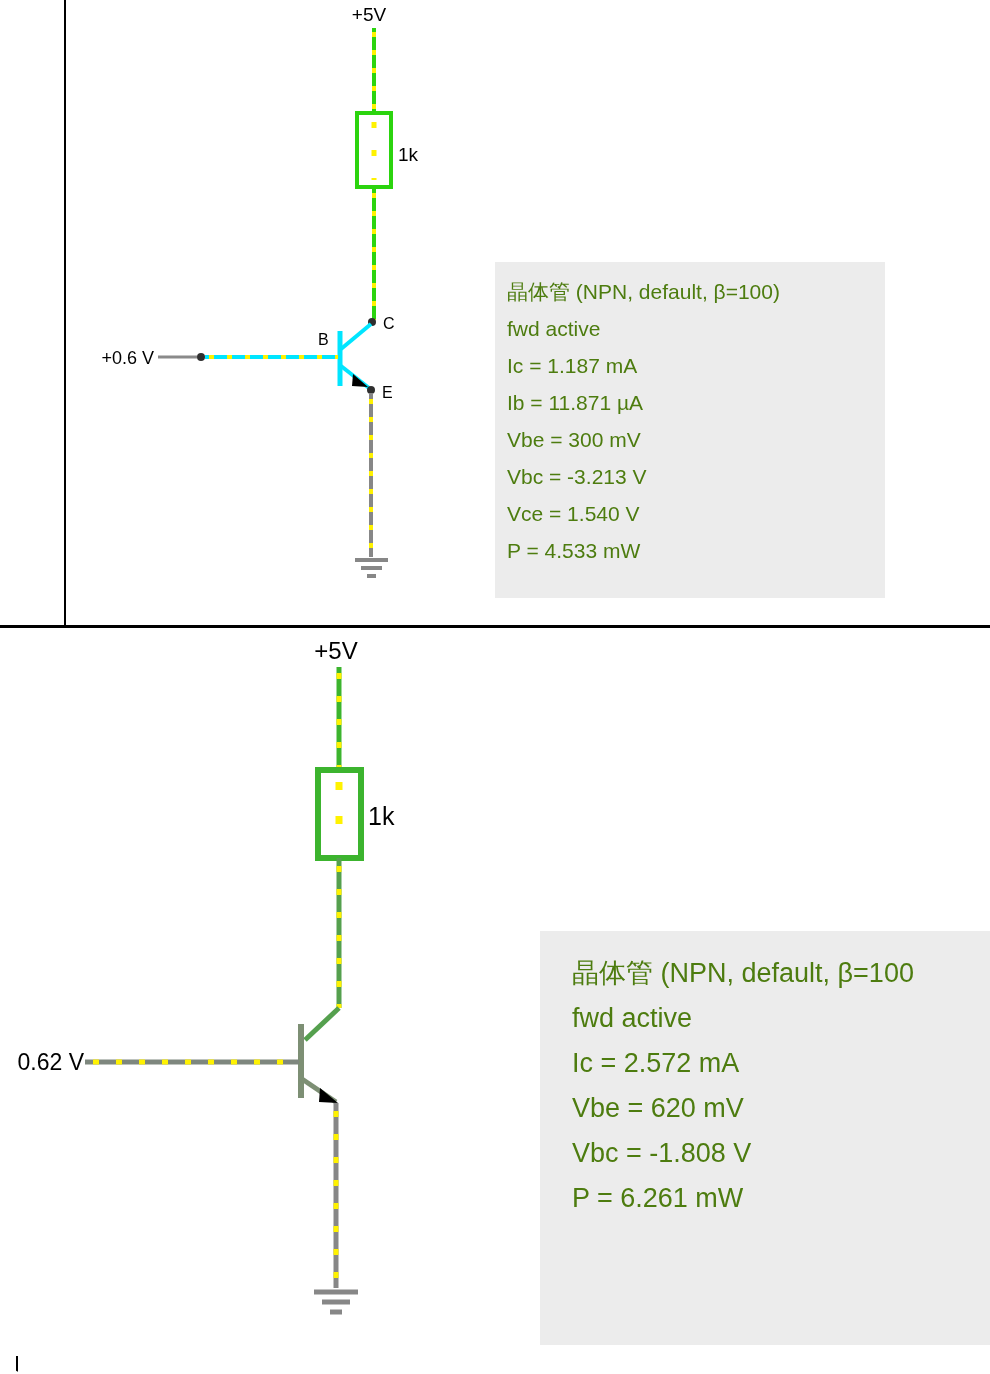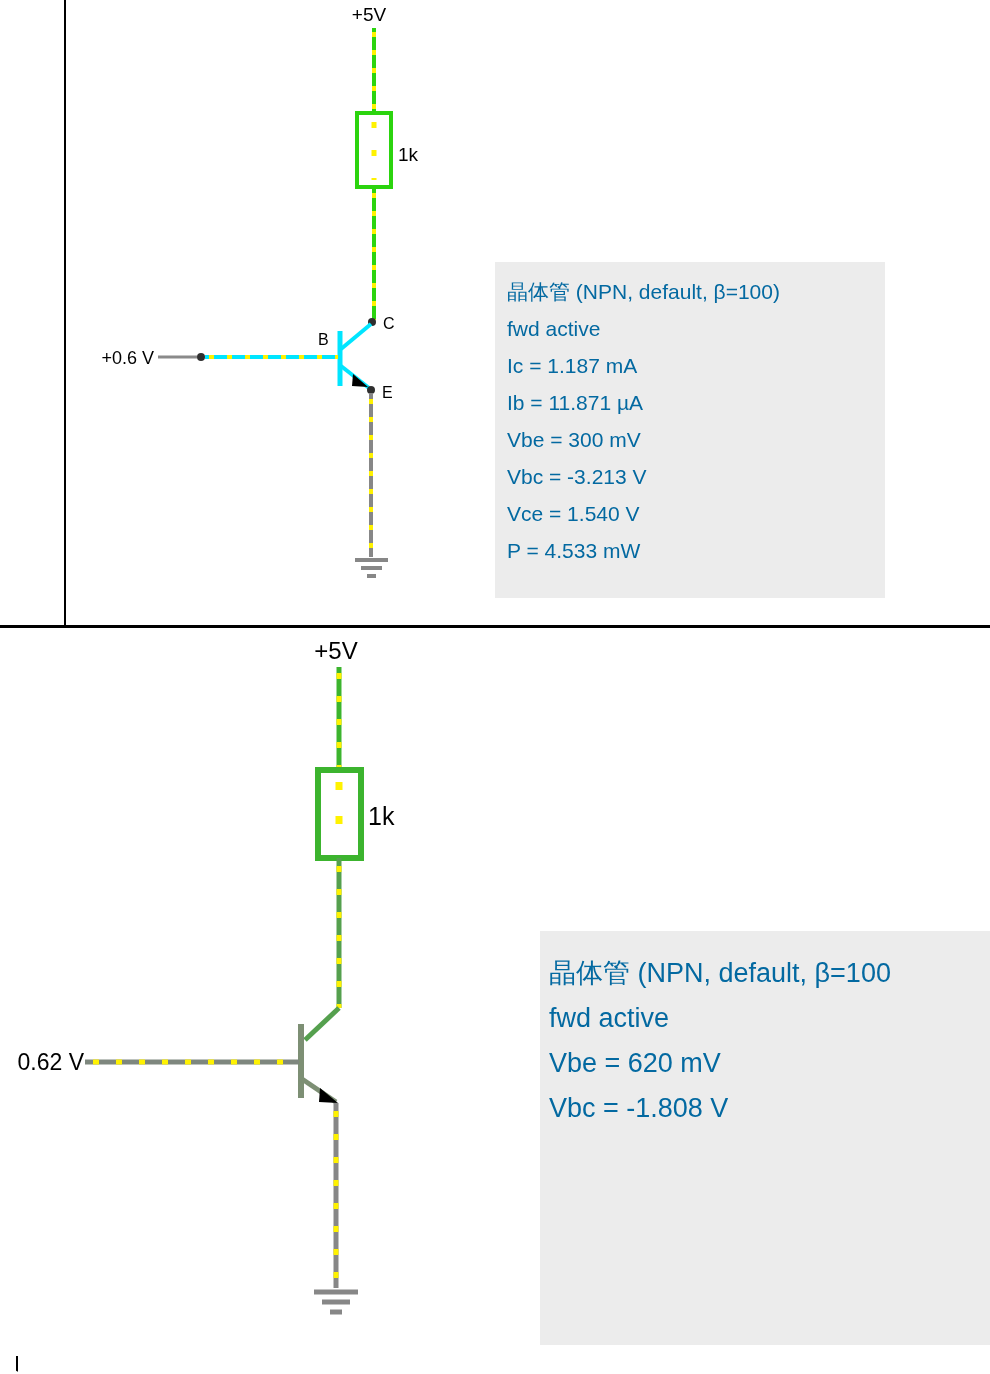--- a/index.html
+++ b/index.html
@@ -15,33 +15,33 @@
   .v-line-top { left:64px; top:0; width:2px; height:627px; }
   .h-line { left:0; top:625px; width:990px; height:3px; }
   .v-line-bottom { left:16px; top:1356px; width:2px; height:18px; }
 
   svg.circuit { position:absolute; left:0; top:0; }
   svg text { font-family:"Liberation Sans","DejaVu Sans",sans-serif; fill:#000; }
 
   .info {
     position:absolute;
     background:#ececec;
-    color:#0369a1;
+    color:#4d7c0f;
     white-space:nowrap;
     box-sizing:border-box;
     overflow:visible;
   }
   .info.top {
     left:495px; top:262px; width:390px; height:336px;
     padding:11px 12px;
     font-size:21px; line-height:37px;
   }
   .info.bottom {
     left:540px; top:931px; width:450px; height:414px;
-    padding:20px 9px;
+    padding:20px 32px;
     font-size:27px; line-height:45px;
   }
 </style>
 </head>
 <body>
 
 <div class="page">
 
   <div class="divider v-line-top"></div>
   <div class="divider h-line"></div>
@@ -159,17 +159,19 @@
     <div>Ib = 11.871 µA</div>
     <div>Vbe = 300 mV</div>
     <div>Vbc = -3.213 V</div>
     <div>Vce = 1.540 V</div>
     <div>P = 4.533 mW</div>
   </div>
 
   <div class="info bottom">
     <div>晶体管 (NPN, default, β=100</div>
     <div>fwd active</div>
+    <div>Ic = 2.572 mA</div>
     <div>Vbe = 620 mV</div>
     <div>Vbc = -1.808 V</div>
+    <div>P = 6.261 mW</div>
   </div>
 
 </div>
 
 </body></html>

